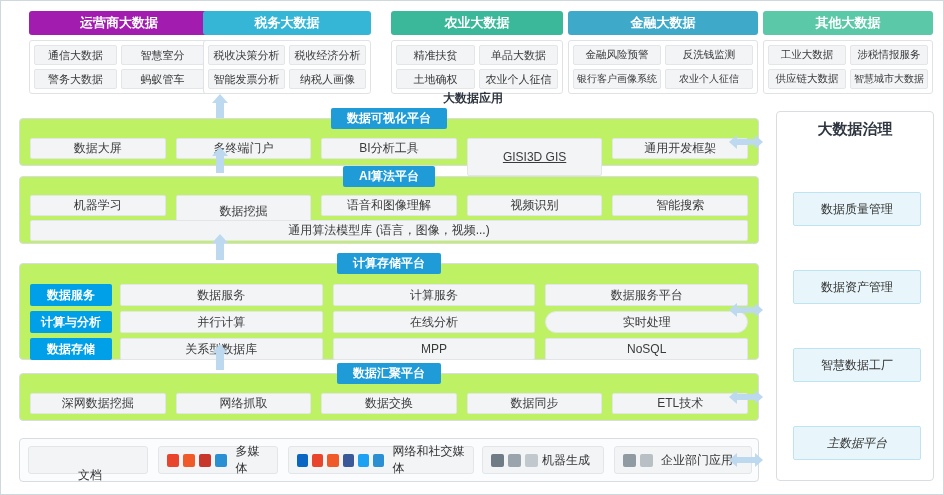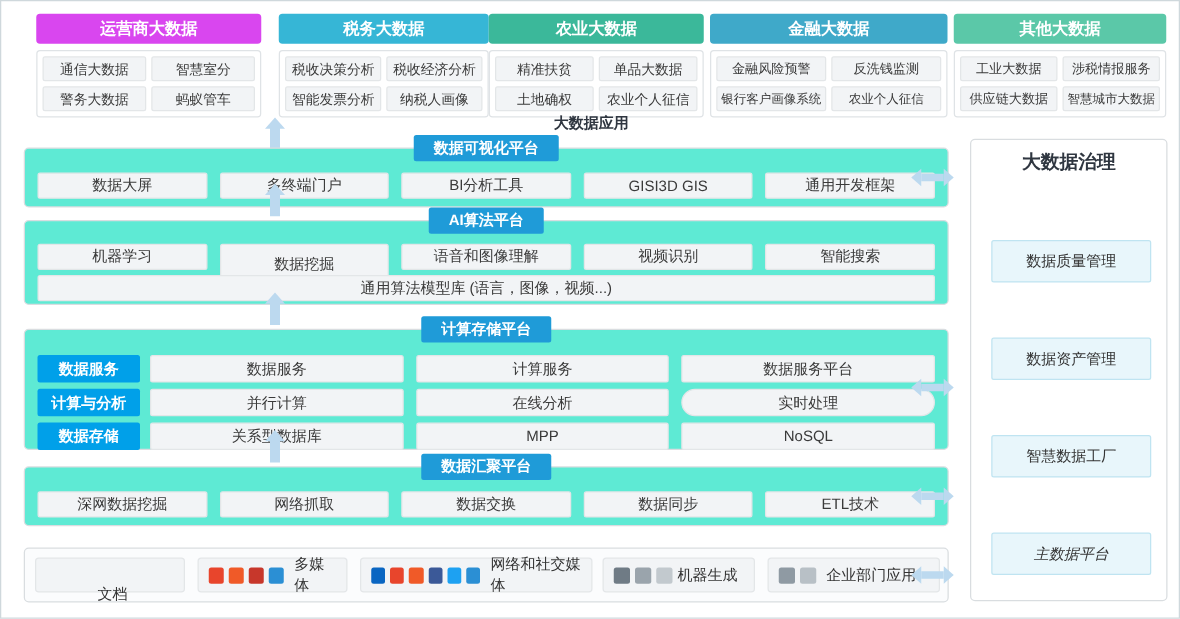--- a/index.html
+++ b/index.html
@@ -13,21 +13,21 @@
   #root {
     position:relative;
     width:944px; height:495px;
     border:1px solid #cfd8dc;
     box-sizing:border-box;
     background:#fff;
   }
   
   .panel {
     position:absolute;
-    background:#5eead4;
+    background:#bef264;
     border:1px solid #d9dde0;
     border-radius:4px;
     box-sizing:border-box;
   }
   .ribbon {
     position:absolute;
     top:-11px;
     left:50%;
     transform:translateX(-50%);
     height:21px;
@@ -163,30 +163,30 @@
     background:#e8f6fb;border:1px solid #bfe4f1;border-radius:2px;
     display:flex;align-items:center;justify-content:center;font-size:12px;color:#333;
   }
 </style>
 </head>
 <body>
 
 <div id="root">
 
   <div class="domain-col" style="left:28px;width:180px;">
-    <div class="domain-head" style="background:#d946ef">运营商大数据</div>
+    <div class="domain-head" style="background:#a21caf">运营商大数据</div>
     <div class="domain-body">
       <div class="cell">通信大数据</div>
       <div class="cell">智慧室分</div>
       <div class="cell">警务大数据</div>
       <div class="cell">蚂蚁管车</div>
     </div>
   </div>
 
-  <div class="domain-col" style="left:222px;width:168px;">
+  <div class="domain-col" style="left:202px;width:168px;">
     <div class="domain-head" style="background:#36b6d6">税务大数据</div>
     <div class="domain-body">
       <div class="cell">税收决策分析</div>
       <div class="cell">税收经济分析</div>
       <div class="cell">智能发票分析</div>
       <div class="cell">纳税人画像</div>
     </div>
   </div>
 
   <div class="domain-col" style="left:390px;width:172px;">
@@ -225,21 +225,21 @@
       <b></b>
       <i></i>
     </div>
 
   <div class="panel" style="left:18px;top:117px;width:740px;height:48px;">
     <div class="ribbon" style="background:#1f9bd8;">数据可视化平台</div>
     <div style="position:absolute;left:10px;right:10px;top:19px;display:flex;gap:10px;">
       <div class="cell" style="flex:1;height:21px;">数据大屏</div>
       <div class="cell" style="flex:1;height:21px;">多终端门户</div>
       <div class="cell" style="flex:1;height:21px;">BI分析工具</div>
-      <div class="cell" style="flex:1;height:21px;">GISI3D GIS</div>
+      <div class="cell" style="flex:1;height:38px;text-decoration:underline;">GISI3D GIS</div>
       <div class="cell" style="flex:1;height:21px;">通用开发框架</div>
     </div>
   </div>
   <div class="harrow" style="left:728px;top:134px;">
       <span class="l"></span>
       <span class="bar"></span>
       <span class="r"></span>
     </div>
 
   <div class="panel" style="left:18px;top:175px;width:740px;height:68px;">

